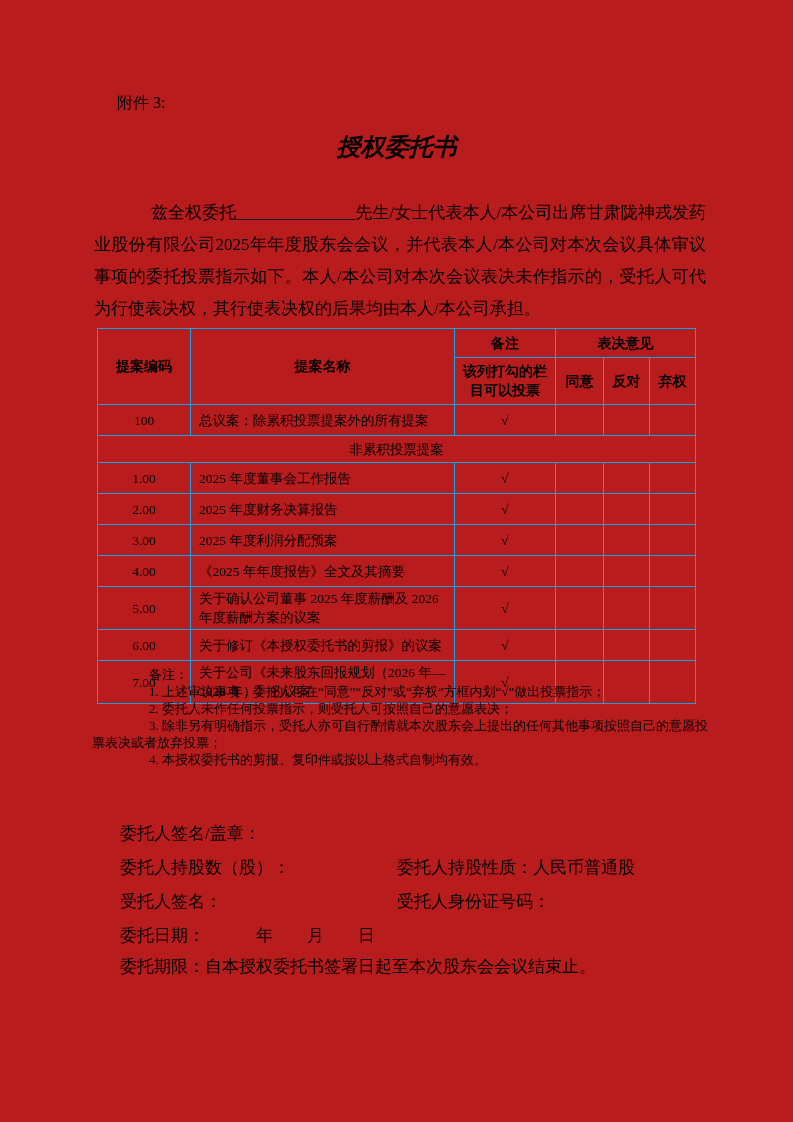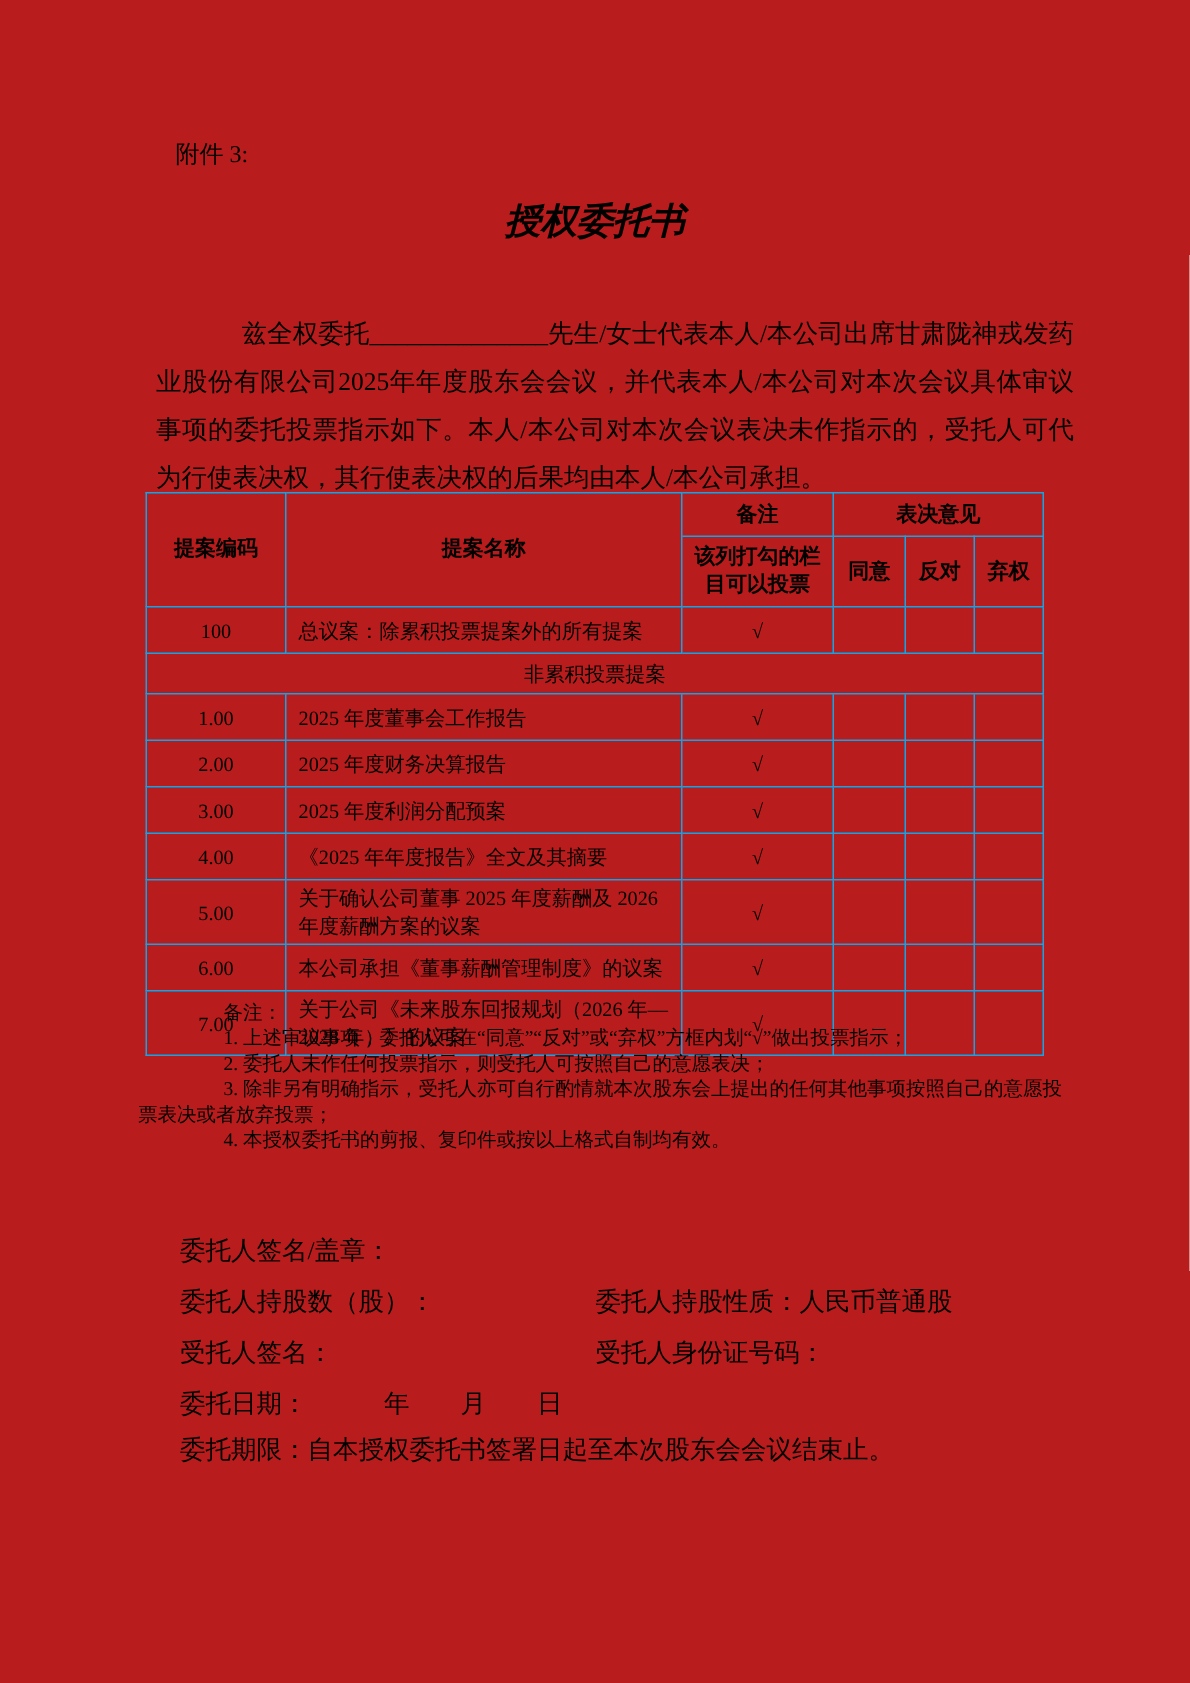--- a/index.html
+++ b/index.html
@@ -36,21 +36,21 @@
   }
   .intro {
     position: absolute;
     left: 92px;
     top: 195px;
     width: 612px;
     font-size: 17px;
     line-height: 32px;
     text-align: justify;
     text-indent: 57px;
-    margin: 12px;
+    margin: 2px;
   }
   .blank-underline {
     letter-spacing: 0;
   }
   table.proposal-table {
     position: absolute;
     left: 97px;
     top: 328px;
     width: 598px;
     border-collapse: collapse;
@@ -187,21 +187,21 @@
         <tr>
           <td class="cell-code">5.00</td>
           <td class="cell-name">关于确认公司董事 2025 年度薪酬及 2026 年度薪酬方案的议案</td>
           <td class="cell-check">√</td>
           <td class="cell-vote"></td>
           <td class="cell-vote"></td>
           <td class="cell-vote"></td>
         </tr>
         <tr>
           <td class="cell-code">6.00</td>
-          <td class="cell-name">本公司承担《董事薪酬管理制度》的议案</td>
+          <td class="cell-name">关于修订《本授权委托书的剪报》的议案</td>
           <td class="cell-check">√</td>
           <td class="cell-vote"></td>
           <td class="cell-vote"></td>
           <td class="cell-vote"></td>
         </tr>
         <tr>
           <td class="cell-code">7.00</td>
           <td class="cell-name">关于公司《未来股东回报规划（2026 年—2028 年）》的议案</td>
           <td class="cell-check">√</td>
           <td class="cell-vote"></td>

